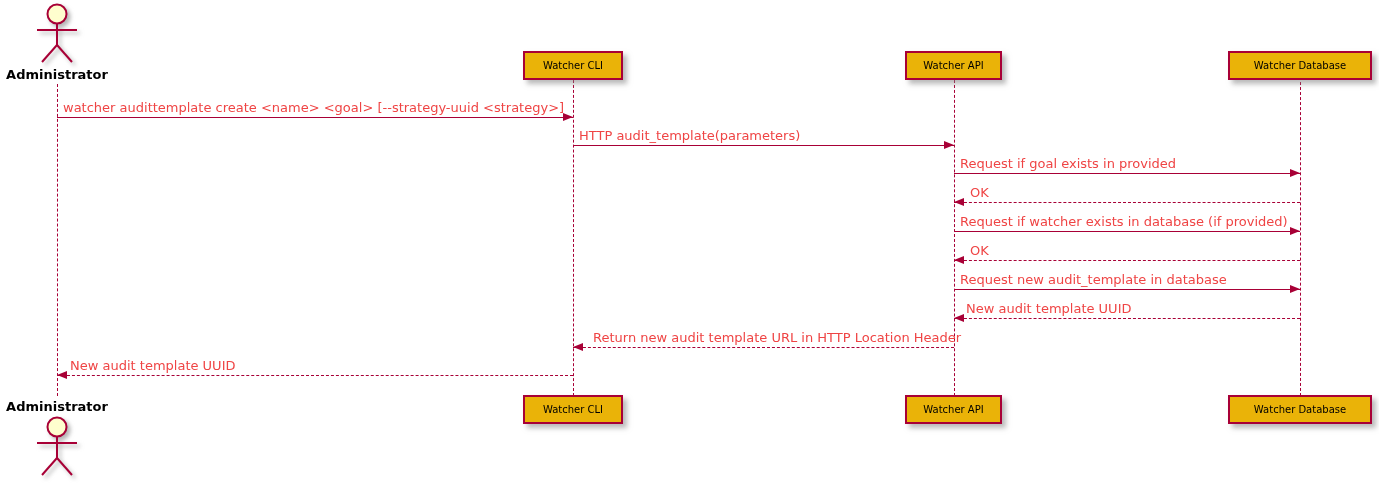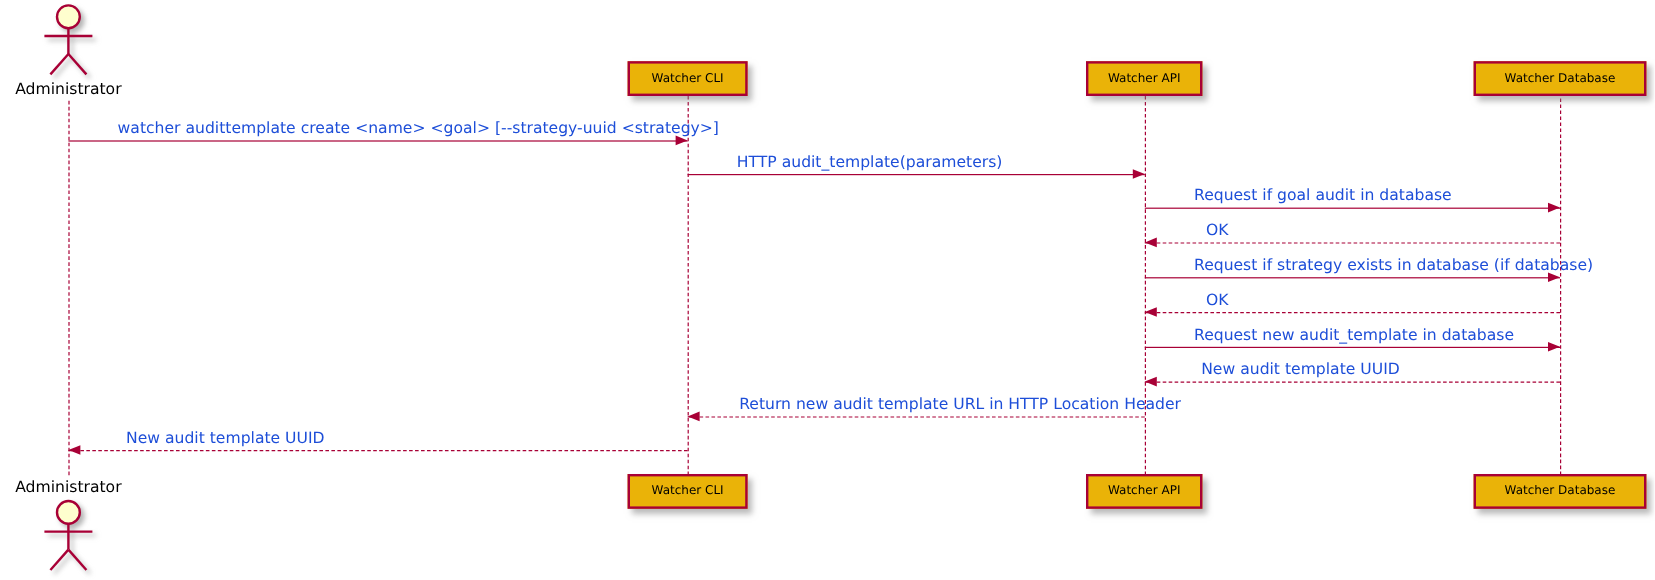--- a/index.html
+++ b/index.html
@@ -39,20 +39,21 @@
   }
 
   
   .actor-label {
     position: absolute;
     width: 110px;
     text-align: center;
     font-size: 13px;
     color: #000000;
     white-space: nowrap;
+    font-weight: bold;
   }
 
   .actor-svg { position: absolute; filter: drop-shadow(3px 3px 2px rgba(130,130,130,0.6)); }
 
   
   .msg { position: absolute; height: 0; }
   .msg .line {
     position: absolute;
     left: 0; right: 0; top: -1px;
     border-top: 1px solid #A80036;
@@ -66,22 +67,21 @@
     border-bottom: 4.5px solid transparent;
   }
   .msg .head.right { right: 0; border-left: 10px solid #A80036; }
   .msg .head.left  { left: 0;  border-right: 10px solid #A80036; }
   .msg .msg-label {
     position: absolute;
     bottom: 3px;
     left: 6px;
     white-space: nowrap;
     font-size: 13px;
-    color: #1d4ed8;
-    margin-left: 35px;
+    color: #ef4444;
   }
 </style>
 </head>
 <body>
 
 <div class="diagram">
 
   <div class="lifeline" style="left:56.5px; top:84px; height:312px"></div>
   <div class="lifeline" style="left:572.5px; top:80px; height:316px"></div>
   <div class="lifeline" style="left:953.5px; top:80px; height:316px"></div>
@@ -108,33 +108,33 @@
 
   <div class="msg solid" style="left:573px; top:146px; width:381px">
     <div class="line"></div>
     <div class="head right"></div>
     <span class="msg-label">HTTP audit_template(parameters)</span>
   </div>
 
   <div class="msg solid" style="left:954px; top:174px; width:346px">
     <div class="line"></div>
     <div class="head right"></div>
-    <span class="msg-label">Request if goal audit in database</span>
+    <span class="msg-label">Request if goal exists in provided</span>
   </div>
 
   <div class="msg dashed" style="left:954px; top:203px; width:346px">
     <div class="line"></div>
     <div class="head left"></div>
     <span class="msg-label" style="left:16px">OK</span>
   </div>
 
   <div class="msg solid" style="left:954px; top:232px; width:346px">
     <div class="line"></div>
     <div class="head right"></div>
-    <span class="msg-label">Request if strategy exists in database (if database)</span>
+    <span class="msg-label">Request if watcher exists in database (if provided)</span>
   </div>
 
   <div class="msg dashed" style="left:954px; top:261px; width:346px">
     <div class="line"></div>
     <div class="head left"></div>
     <span class="msg-label" style="left:16px">OK</span>
   </div>
 
   <div class="msg solid" style="left:954px; top:290px; width:346px">
     <div class="line"></div>
@@ -144,21 +144,21 @@
 
   <div class="msg dashed" style="left:954px; top:319px; width:346px">
     <div class="line"></div>
     <div class="head left"></div>
     <span class="msg-label" style="left:12px">New audit template UUID</span>
   </div>
 
   <div class="msg dashed" style="left:573px; top:348px; width:381px">
     <div class="line"></div>
     <div class="head left"></div>
-    <span class="msg-label" style="left:8px">Return new audit template URL in HTTP Location Header</span>
+    <span class="msg-label" style="left:20px">Return new audit template URL in HTTP Location Header</span>
   </div>
 
   <div class="msg dashed" style="left:57px;  top:376px; width:516px">
     <div class="line"></div>
     <div class="head left"></div>
     <span class="msg-label" style="left:13px">New audit template UUID</span>
   </div>
 
   <div class="actor-label" style="left:2px; top:399px">Administrator</div>
   <svg class="actor-svg" style="left:34px; top:414px" width="46" height="62" viewBox="0 0 46 62">

